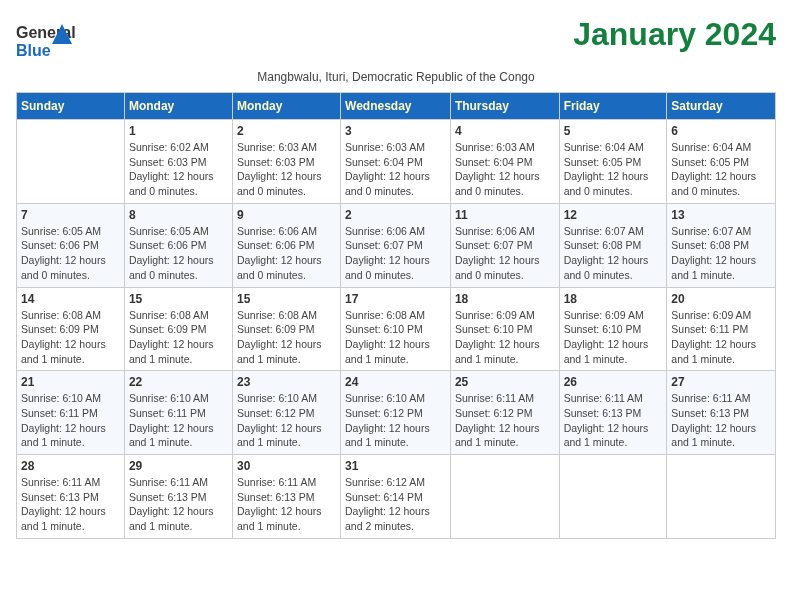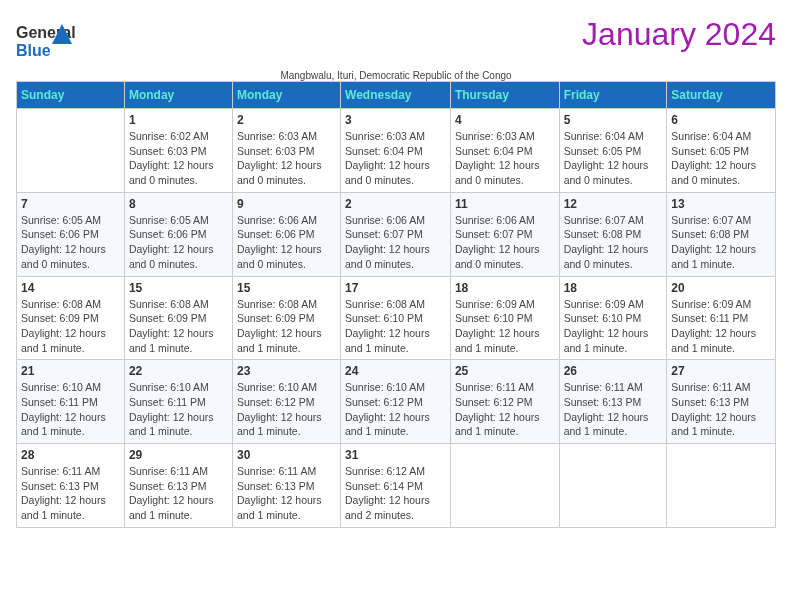--- a/index.html
+++ b/index.html
@@ -15,37 +15,38 @@
       justify-content: space-between;
       align-items: flex-start;
       margin-bottom: 4px;
     }
     .logo-wrapper {
       display: flex;
       align-items: center;
     }
     .month-title {
       font-size: 32px;
-      font-weight: normal;
-      color: #a21caf;
+      font-weight: bold;
+      color: #15803d;
       text-align: right;
     }
     .subtitle {
-      font-size: 10px;
+      font-size: 12px;
       color: #444;
       text-align: center;
+      margin-bottom: 8px;
     }
     table {
       width: 100%;
       border-collapse: collapse;
       font-size: 11px;
     }
     thead tr th {
       background-color: #1a6bbf;
-      color: #5eead4;
+      color: #fef9c3;
       padding: 6px 4px;
       text-align: left;
       font-size: 12px;
       border: 1px solid #ccc;
     }
     tbody tr td {
       vertical-align: top;
       padding: 4px;
       border: 1px solid #ccc;
       height: 80px;

